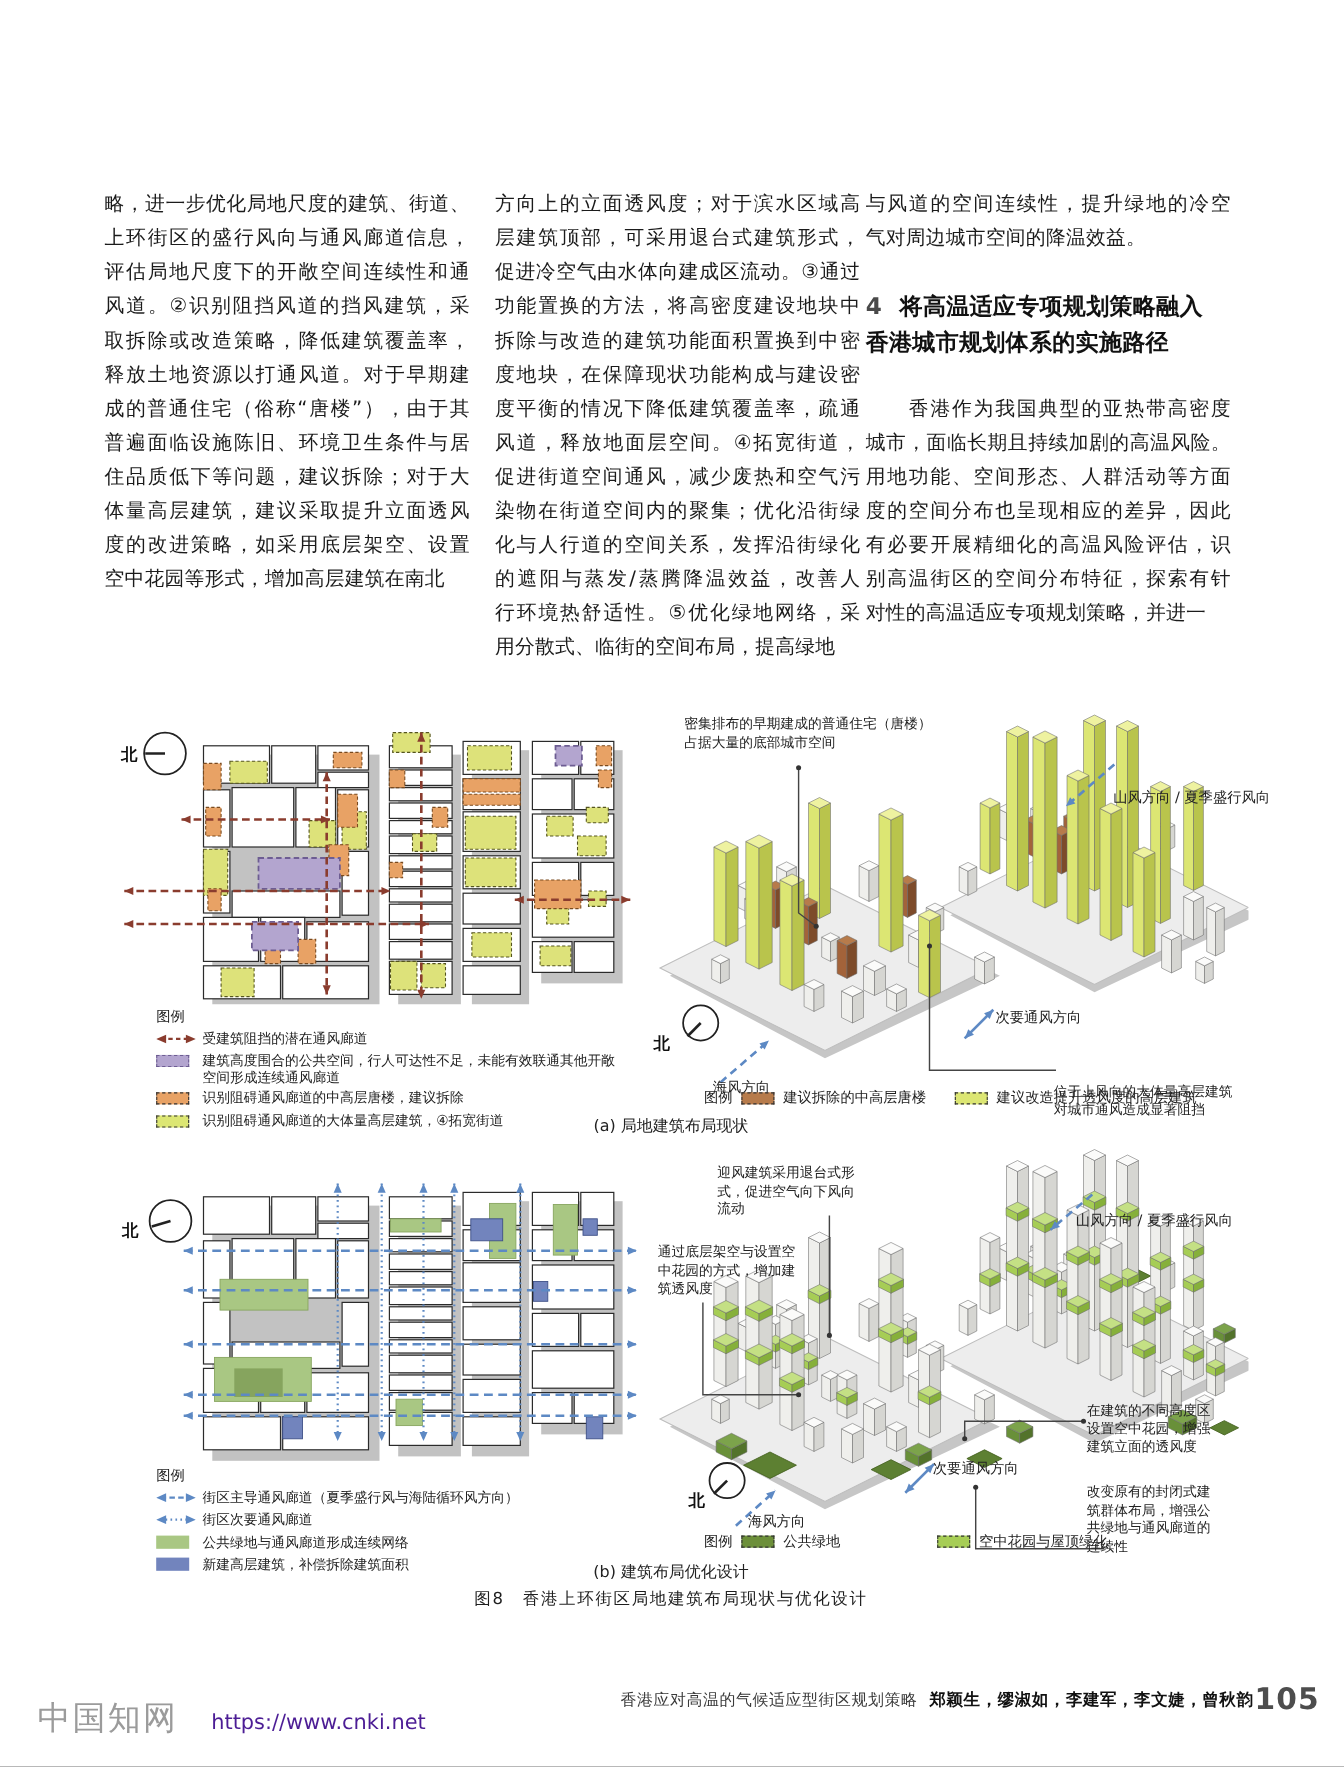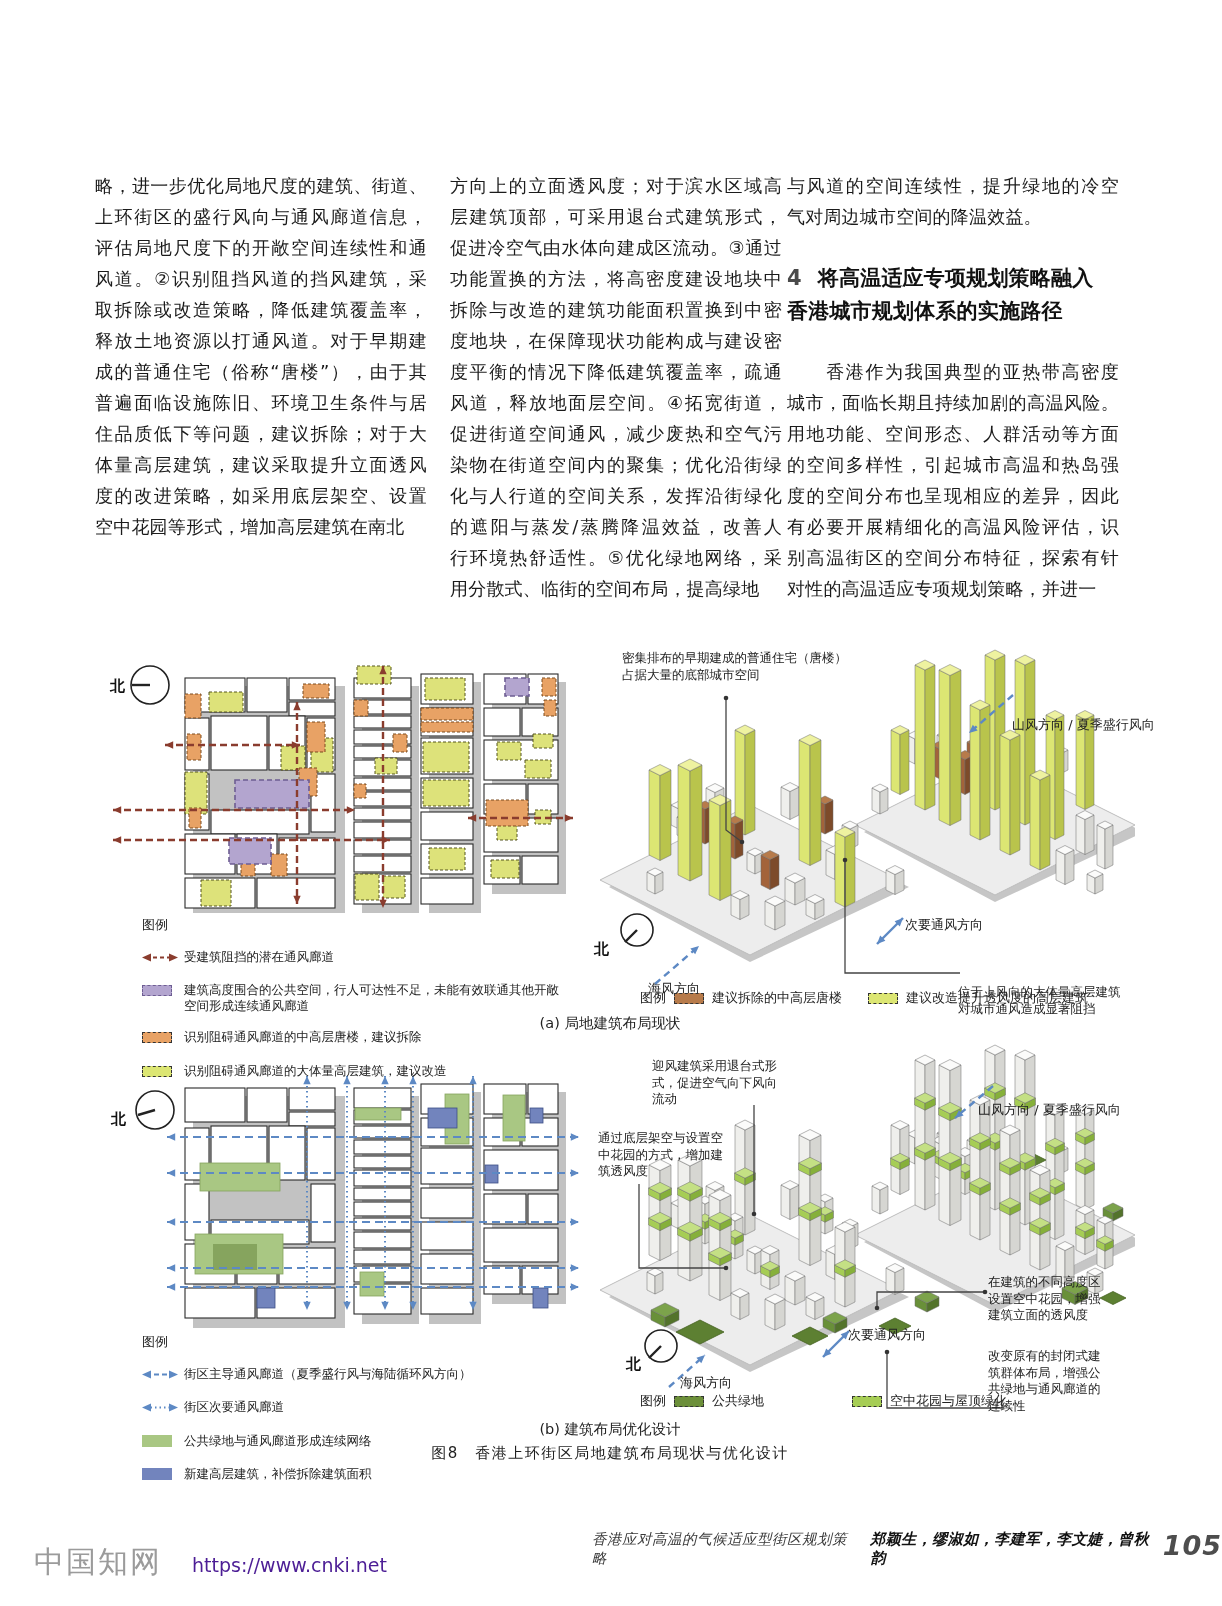--- a/index.html
+++ b/index.html
@@ -10,38 +10,38 @@
   .tline{text-align:justify;text-align-last:justify;}
   .tline.tlast{text-align-last:left;}
   .heading{font-weight:bold;font-size:21px;line-height:33px;color:#111;}
   .hnum{margin-right:16px;color:#4a4a4a;}
   
   .ann{position:absolute;font-size:12.5px;line-height:16.5px;color:#222;white-space:pre-line;}
   .wlab{position:absolute;font-size:13px;color:#222;white-space:nowrap;text-align:center;}
   .north{position:absolute;font-size:15px;font-weight:bold;color:#111;}
   .lg{position:absolute;font-size:12.5px;line-height:15.5px;color:#222;}
   .lg-title{font-size:13px;margin-bottom:3px;}
-  .lg-row{display:flex;align-items:flex-start;margin-top:16px;}
+  .lg-row{display:flex;align-items:flex-start;margin-top:3px;}
   .lg-sym{width:42px;flex:0 0 42px;padding-top:2px;}
   .lg-lab{white-space:pre-line;}
   .lg-inline{position:absolute;display:flex;align-items:center;font-size:13px;color:#222;gap:8px;white-space:nowrap;}
   .swatch{display:inline-block;width:30px;height:11px;border:1.6px dashed #333;box-sizing:border-box;}
   .sw-purple{background:#b3a5cf;border-color:#6d5d92;}
   .sw-orange{background:#e8a265;}
   .sw-yellow{background:#dce673;}
   .sw-brown{background:#b77b4b;}
   .sw-dgreen{background:#6c8f3a;}
   .sw-lgreen{background:#a6cd55;}
   .sw-solid-green{background:#a9c783;border:none;height:12px;}
   .sw-solid-blue{background:#7284bd;border:none;height:12px;}
   .cap{position:absolute;left:90px;width:1040px;text-align:center;font-size:14.5px;color:#222;}
   .figcap{font-size:15px;letter-spacing:1.5px;color:#1e1e1e;}
   svg.panel{position:absolute;}
   
-  .footer{position:absolute;top:1530px;left:592px;display:flex;align-items:flex-start;font-style:italic;}
+  .footer{position:absolute;top:1530px;left:564px;display:flex;align-items:center;}
   .ft-title{font-size:14.5px;color:#3a3a3a;letter-spacing:.5px;}
   .ft-authors{font-size:15px;font-weight:bold;color:#111;margin-left:11px;letter-spacing:.5px;}
   .ft-page{font-size:27px;font-weight:bold;color:#4d4d4d;margin-left:1px;letter-spacing:1px;}
   .wmark{position:absolute;top:1542px;left:34px;display:flex;align-items:baseline;}
   .wm-name{font-size:30px;color:#9b9b9b;letter-spacing:2px;}
   .wm-url{font-size:19px;color:#4c1d95;margin-left:30px;}
 </style>
 </head>
 <body>
 
@@ -83,21 +83,20 @@
         <div class="tline tlast">气对周边城市空间的降温效益。</div>
       </div>
     <div class="heading" style="position:absolute;top:92px;left:0;right:0">
       <div><span class="hnum">4</span><span>将高温适应专项规划策略融入</span></div>
       <div>香港城市规划体系的实施路径</div>
     </div>
     <div style="position:absolute;top:186px;left:0;right:0">
         <div class="tline">　　香港作为我国典型的亚热带高密度</div>
         <div class="tline">城市，面临长期且持续加剧的高温风险。</div>
         <div class="tline">用地功能、空间形态、人群活动等方面</div>
-        <div class="tline">的空间多样性，引起城市高温和热岛强</div>
         <div class="tline">度的空间分布也呈现相应的差异，因此</div>
         <div class="tline">有必要开展精细化的高温风险评估，识</div>
         <div class="tline">别高温街区的空间分布特征，探索有针</div>
         <div class="tline tlast">对性的高温适应专项规划策略，并进一</div>
       </div>
   </div>
 
   <svg class="panel" id="map-a" style="left:105px;top:638px" width="480" height="275" viewBox="0 0 480 275">
       <rect x="88" y="48" width="152" height="232" fill="#c2c2c2"></rect>
       <rect x="257" y="48" width="57" height="228" fill="#c2c2c2"></rect>
@@ -783,21 +782,21 @@
       <span class="lg-sym"><span class="swatch sw-purple"></span></span>
       <span class="lg-lab">建筑高度围合的公共空间，行人可达性不足，未能有效联通其他开敞
 空间形成连续通风廊道</span>
     </div>
     <div class="lg-row">
       <span class="lg-sym"><span class="swatch sw-orange"></span></span>
       <span class="lg-lab">识别阻碍通风廊道的中高层唐楼，建议拆除</span>
     </div>
     <div class="lg-row">
       <span class="lg-sym"><span class="swatch sw-yellow"></span></span>
-      <span class="lg-lab">识别阻碍通风廊道的大体量高层建筑，建议改造</span>
+      <span class="lg-lab">识别阻碍通风廊道的大体量高层建筑，④拓宽街道</span>
     </div>
   </div>
 
   <div class="lg-inline" style="left:640px;top:989px">
     <span>图例</span>
     <span class="swatch sw-brown"></span>
     <span>建议拆除的中高层唐楼</span>
     <span class="swatch sw-yellow" style="margin-left:18px"></span>
     <span>建议改造提升透风度的高层建筑</span>
   </div>

